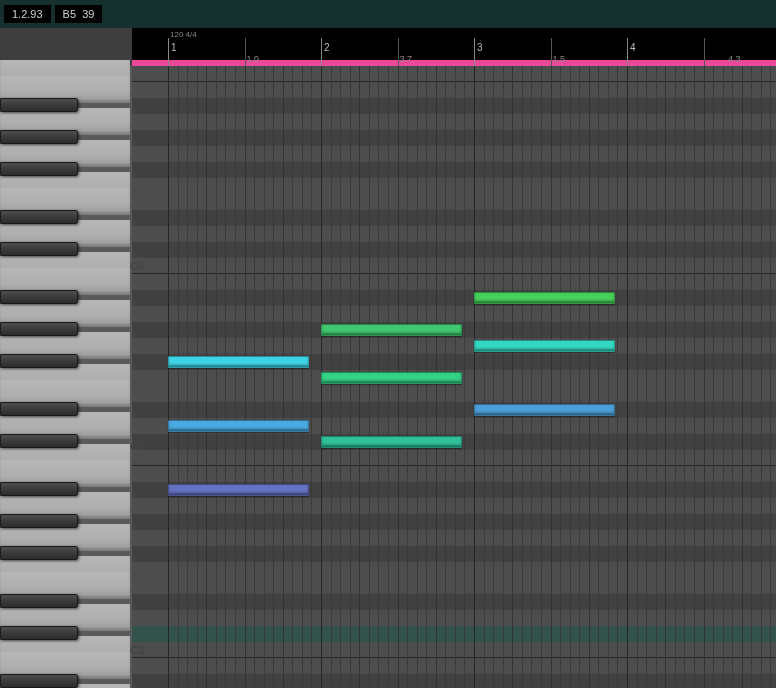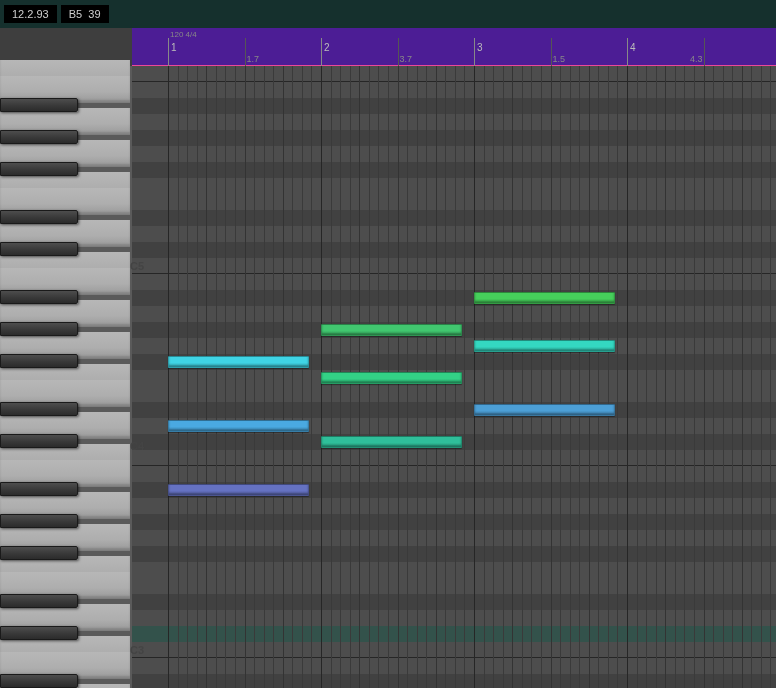--- a/index.html
+++ b/index.html
@@ -3,21 +3,21 @@
 <meta charset="utf-8">
 <style>
   html,body{margin:0;padding:0;width:776px;height:688px;background:#3e3e3e;font-family:Arial,Helvetica,sans-serif;overflow:hidden;}
   *{box-sizing:border-box;}
 
   
   .status-bar{position:absolute;left:0;top:0;width:776px;height:28px;background:#15302d;display:flex;align-items:center;gap:4px;padding:4px;}
   .status-box{background:#000;color:#cfcfcf;font-size:11px;padding:3px 8px;min-width:46px;text-align:center;}
 
   
-  .ruler{position:absolute;left:132px;top:28px;height:38px;right:0;background:#4c1d95;border-bottom:1px solid #ec4899;}
+  .ruler{position:absolute;left:132px;top:28px;height:38px;right:0;background:#000000;border-bottom:6px solid #ec4899;}
   .ruler .tempo{position:absolute;left:38px;top:2px;font-size:8px;color:#888;}
   .ruler .bar-tick{position:absolute;top:10px;height:28px;width:1px;background:#555;}
   .ruler .bar-tick.major{background:#888;}
   .ruler .bar-lbl{position:absolute;top:14px;font-size:10px;color:#bbb;}
   .ruler .beat-lbl{position:absolute;top:26px;font-size:9px;color:#888;}
 
   
   .piano{position:absolute;left:0;top:66px;width:152px;bottom:0;background:#5a5a5a;border-right:4px solid #f0abfc;}
   .white-key{position:absolute;left:0;width:130px;background:linear-gradient(to bottom,#b7b7b7 0%,#aeaeae 60%,#9a9a9a 100%);border-bottom:1px solid #7d7d7d;box-shadow:inset 0 -2px 2px rgba(0,0,0,.15);}
   .black-key{position:absolute;left:0;width:78px;background:linear-gradient(to bottom,#4d4d4d 0%,#373737 60%,#2b2b2b 100%);border:1px solid #1a1a1a;box-shadow:1px 1px 3px rgba(0,0,0,.6);z-index:2;border-radius:0 2px 2px 0;}
@@ -34,45 +34,45 @@
   .vline.beat{background:#333;}
   .vline.bar{background:#262626;width:1px;}
 
   
   .note{position:absolute;height:12px;border-radius:1px;border:1px solid rgba(0,0,0,.25);box-shadow:inset 0 -2px 2px rgba(0,0,0,.3),0 1px 1px rgba(0,0,0,.4);}
 </style>
 </head>
 <body>
 
 <div class="status-bar">
-  <div class="status-box">12.2.93</div>
+  <div class="status-box">1.2.93</div>
   <div class="status-box">
     <span>B5</span>&nbsp;
     <span>39</span>
   </div>
 </div>
 
 <div class="ruler">
   <div class="tempo">120 4/4</div>
 <div class="bar-tick major" style="left: 36px;"></div>
     <div class="bar-lbl" style="left: 39px;">1</div>
     <div class="bar-tick" style="left: 112.5px;"></div>
-    <div class="beat-lbl" style="left: 114.5px;">1.7</div>
+    <div class="beat-lbl" style="left: 114.5px;">1.0</div>
     <div class="bar-tick major" style="left: 189px;"></div>
     <div class="bar-lbl" style="left: 192px;">2</div>
     <div class="bar-tick" style="left: 265.5px;"></div>
     <div class="beat-lbl" style="left: 267.5px;">3.7</div>
     <div class="bar-tick major" style="left: 342px;"></div>
     <div class="bar-lbl" style="left: 345px;">3</div>
     <div class="bar-tick" style="left: 418.5px;"></div>
     <div class="beat-lbl" style="left: 420.5px;">1.5</div>
     <div class="bar-tick major" style="left: 495px;"></div>
     <div class="bar-lbl" style="left: 498px;">4</div>
     <div class="bar-tick" style="left: 571.5px;"></div>
-    <div class="beat-lbl" style="left: 558px;">4.3</div>
+    <div class="beat-lbl" style="left: 596px;">4.3</div>
   </div>
 
 <div class="piano">
     <div class="white-key" style="top: -6px; height: 27px;"></div>
     <div class="white-key" style="top: 10px; height: 27px;"></div>
     <div class="white-key" style="top: 42px; height: 27px;"></div>
     <div class="white-key" style="top: 74px; height: 27px;"></div>
     <div class="white-key" style="top: 106px; height: 27px;"></div>
     <div class="white-key" style="top: 122px; height: 27px;"></div>
     <div class="white-key" style="top: 154px; height: 27px;"></div>

